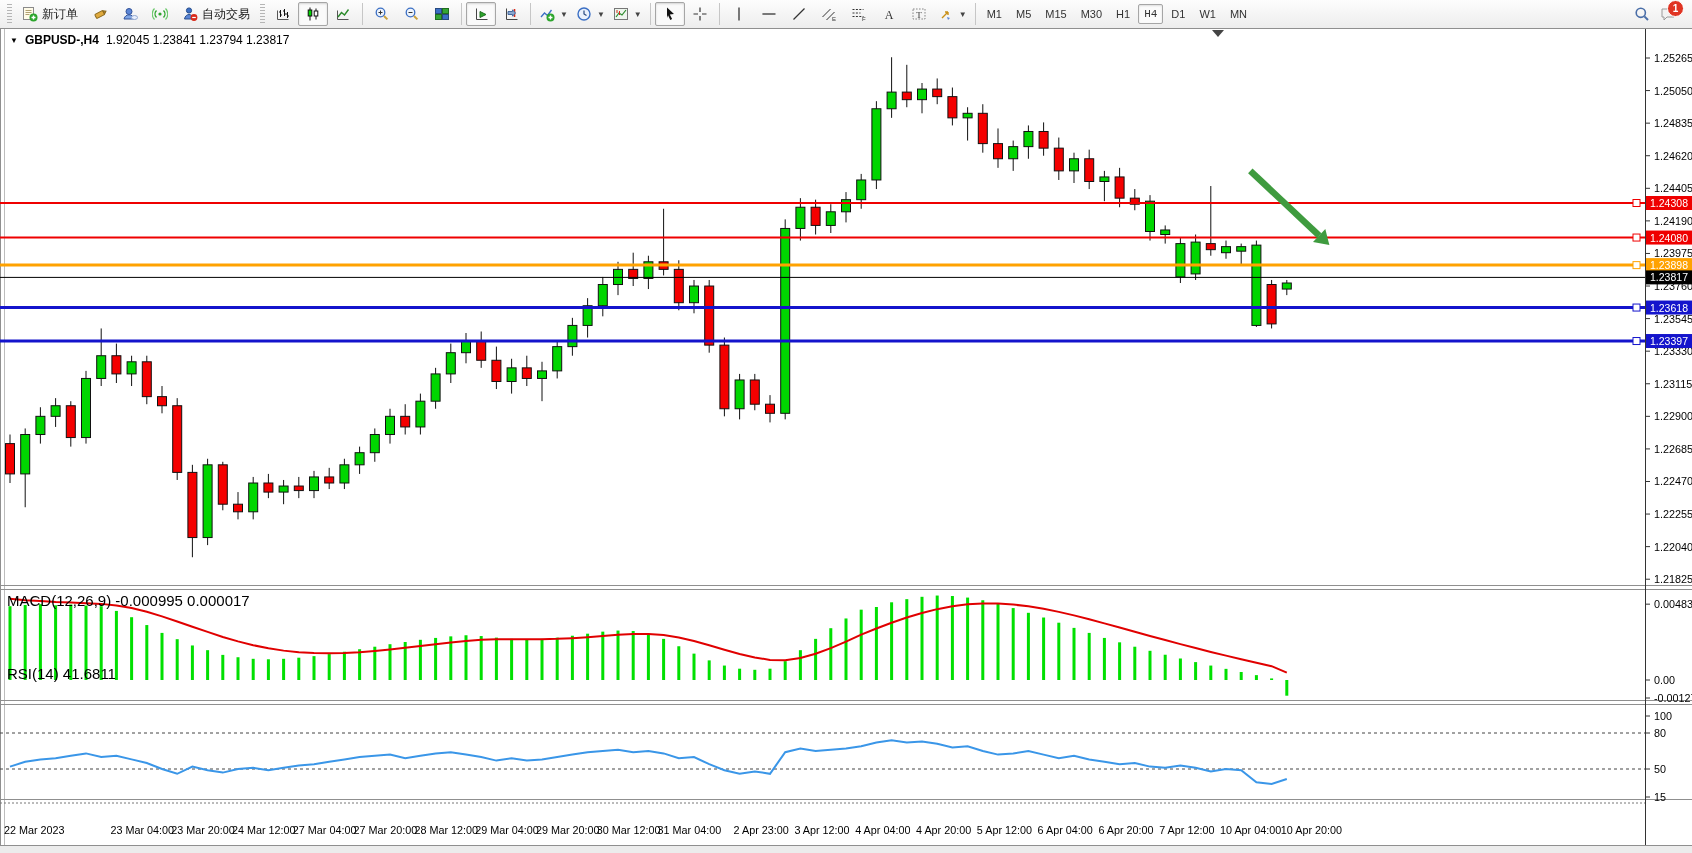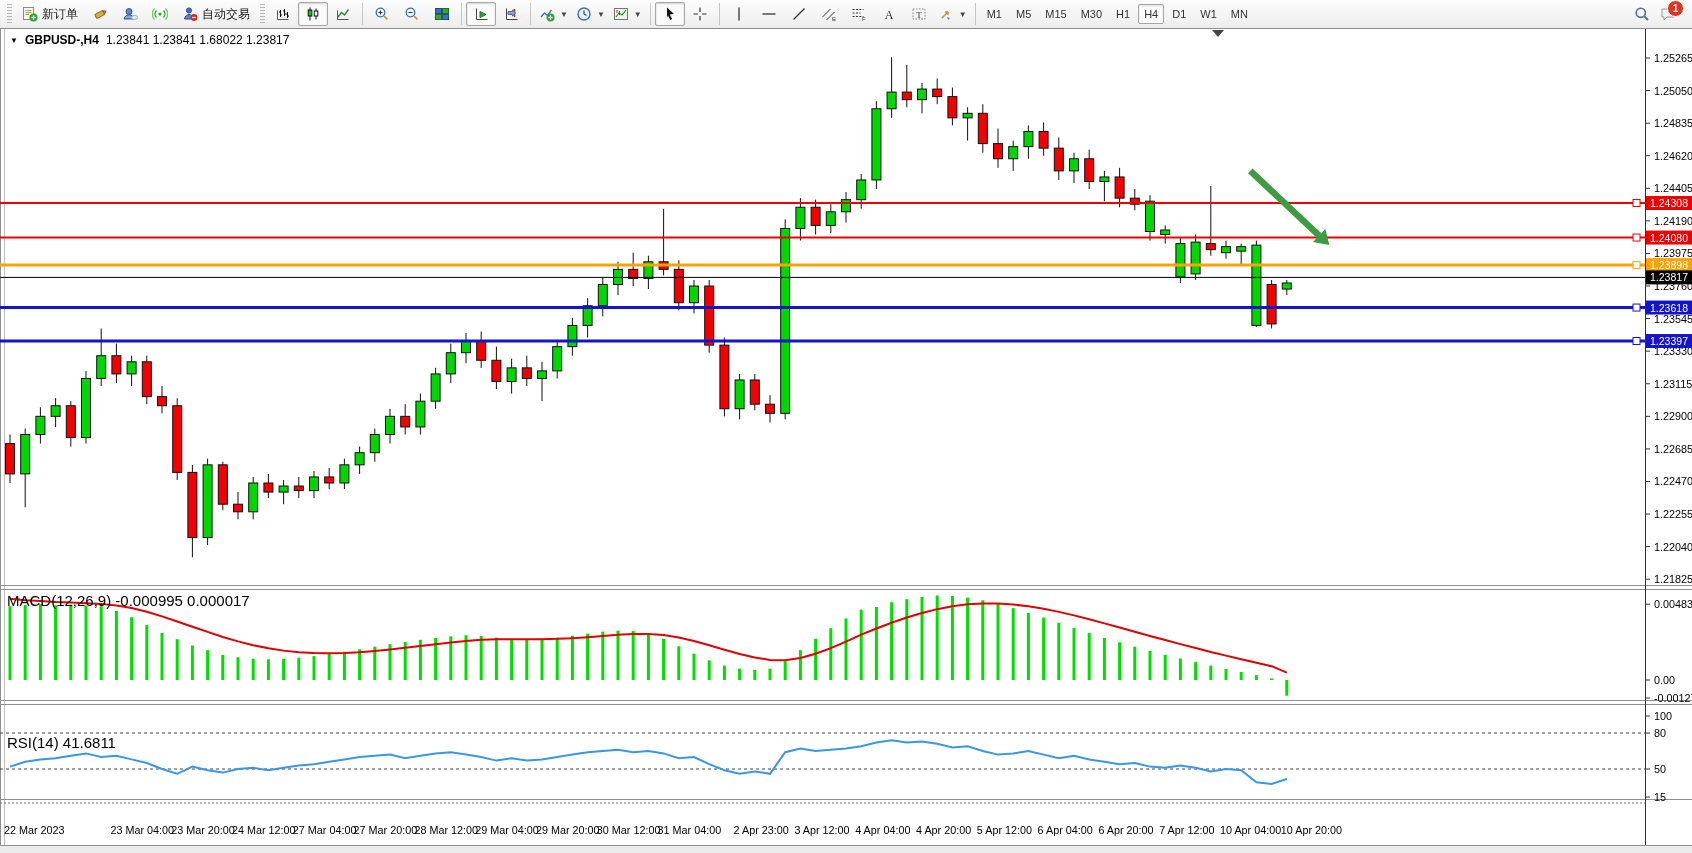--- a/index.html
+++ b/index.html
@@ -11,21 +11,21 @@
   .grip{width:5px;height:20px;margin:0 3px;
     background:repeating-linear-gradient(to bottom,#b5b5b5 0 1px,transparent 1px 3px);}
   .sep{width:1px;height:22px;background:#c6c6c6;margin:0 4px;}
   .btn{height:22px;min-width:22px;display:flex;align-items:center;justify-content:center;
     gap:4px;padding:0 3px;border:1px solid transparent;border-radius:2px;font-size:12px;color:#1a1a1a;cursor:default;}
   .btn.labelled{padding:0 6px;}
   .btn.active{border-color:#a6a6a6;background:#fafafa;box-shadow:inset 0 1px 2px rgba(0,0,0,.15);}
   .caret-sm{font-size:8px;color:#444;margin-left:1px;}
   .ic{width:16px;height:16px;display:block;}
   .tf-btn{font-size:11px;color:#333;padding:3px 5px;margin:0 1px;border:1px solid transparent;border-radius:2px;}
-  .tf-btn.active{border-color:#a6a6a6;background:#fbfbfb;box-shadow:inset 0 1px 2px rgba(0,0,0,.12);}
+  .tf-btn.active{border-color:#a6a6a6;background:#fbfbfb;box-shadow:inset 0 1px 2px rgba(0,0,0,.12);font-family:Liberation Mono, monospace;}
   .tb-right{margin-left:auto;display:flex;align-items:center;gap:10px;padding-right:12px;}
   .chat-wrap{position:relative;}
   .badge{position:absolute;top:-6px;right:-8px;width:15px;height:15px;border-radius:50%;
     background:#e03423;color:#fff;font-size:10px;font-weight:bold;display:flex;align-items:center;justify-content:center;
     border:1px solid #fff;}
   
   #chart-svg{position:absolute;left:0;top:28px;}
   .chart-title{position:absolute;left:10px;top:33px;font-size:12px;color:#000;display:flex;align-items:center;gap:7px;z-index:5;}
   .chart-title .caret{font-size:8px;color:#000;}
   .ind-label{position:absolute;left:7px;font-size:15px;color:#000;z-index:5;}
@@ -623,17 +623,17 @@
       <text x="976.8" y="834" font-size="10.8" fill="#000" text-anchor="start" font-family="Liberation Sans, DejaVu Sans, sans-serif">5 Apr 12:00</text>
       <text x="1037.6" y="834" font-size="10.8" fill="#000" text-anchor="start" font-family="Liberation Sans, DejaVu Sans, sans-serif">6 Apr 04:00</text>
       <text x="1098.3999999999999" y="834" font-size="10.8" fill="#000" text-anchor="start" font-family="Liberation Sans, DejaVu Sans, sans-serif">6 Apr 20:00</text>
       <text x="1159.2" y="834" font-size="10.8" fill="#000" text-anchor="start" font-family="Liberation Sans, DejaVu Sans, sans-serif">7 Apr 12:00</text>
       <text x="1220" y="834" font-size="10.8" fill="#000" text-anchor="start" font-family="Liberation Sans, DejaVu Sans, sans-serif">10 Apr 04:00</text>
       <text x="1280.8" y="834" font-size="10.8" fill="#000" text-anchor="start" font-family="Liberation Sans, DejaVu Sans, sans-serif">10 Apr 20:00</text>
     </svg>
   <div class="chart-title">
     <span class="caret">▼</span>
     <span style="font-weight:bold;text-align:center;">GBPUSD-,H4</span>
-    <span>1.23841 1.23841 1.68022 1.23817</span>
+    <span>1.92045 1.23841 1.23794 1.23817</span>
   </div>
   <div class="ind-label" style="top:592px;">MACD(12,26,9) -0.000995 0.000017</div>
-  <div class="ind-label" style="top:734px;text-align:center;">RSI(14) 41.6811</div>
+  <div class="ind-label" style="top:665px;text-align:center;">RSI(14) 41.6811</div>
 </div>
 
 </body></html>

